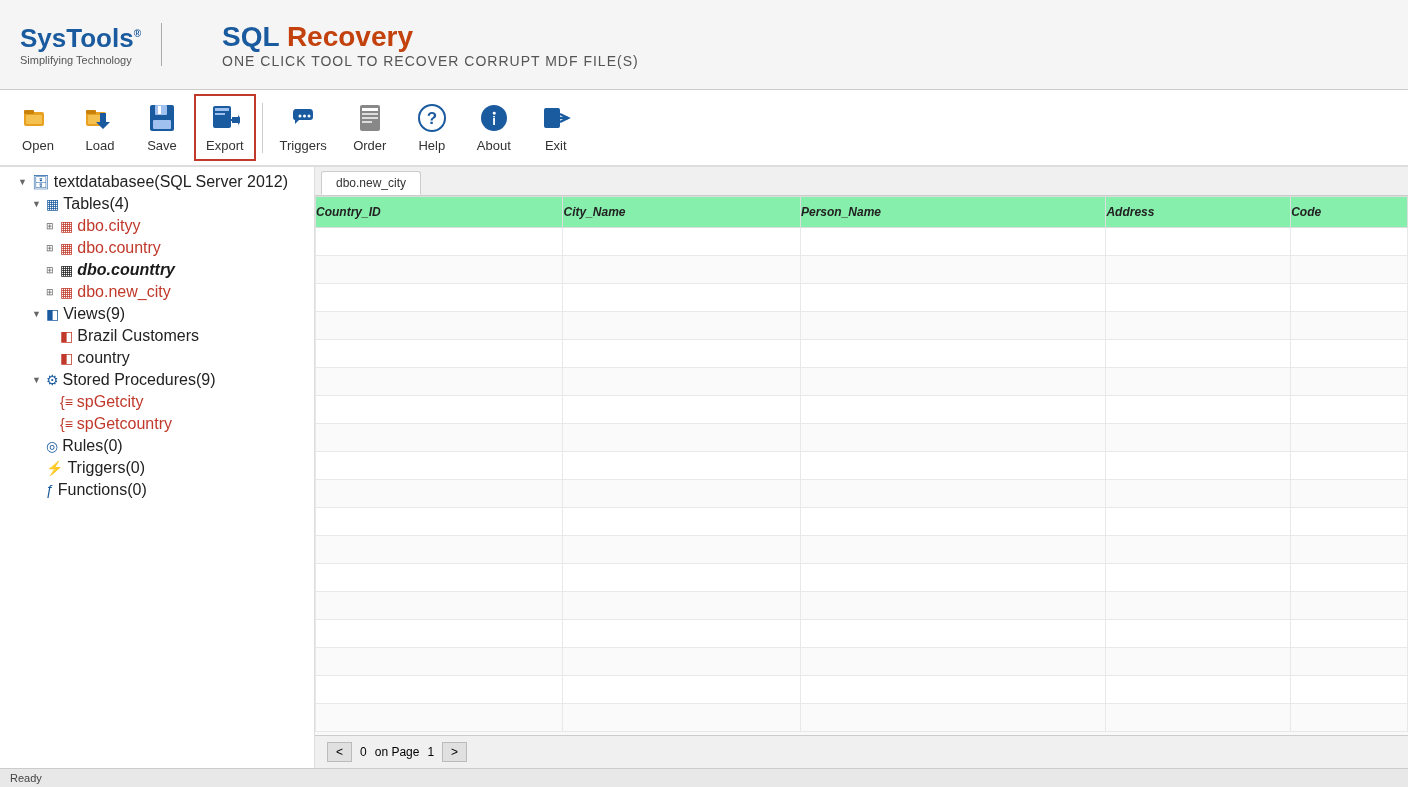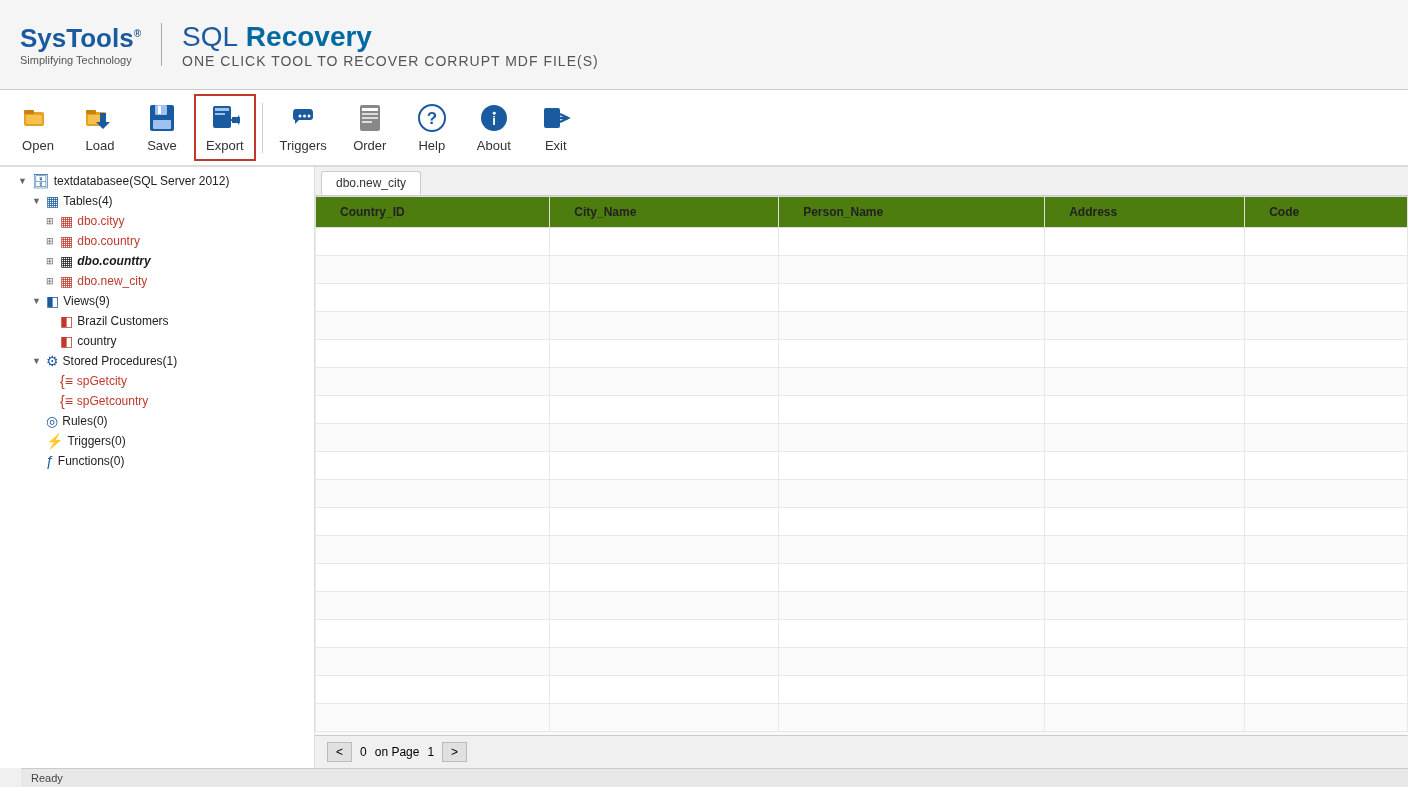--- a/index.html
+++ b/index.html
@@ -1,85 +1,85 @@
 <!DOCTYPE html>
 <html><head>
   <meta charset="utf-8">
   <style>
     * { box-sizing: border-box; margin: 0; padding: 0; }
     body { font-family: 'Segoe UI', Arial, sans-serif; font-size: 12px; background: #f0f0f0; height: 787px; overflow: hidden; display: flex; flex-direction: column; }
 
     
-    .header { background: #f5f5f5; border-bottom: 1px solid #ccc; padding: 12px 20px; display: flex; align-items: center; min-height: 90px; }
+    .header { background: #f5f5f5; border-bottom: 1px solid #ccc; padding: 12px 20px; display: flex; align-items: center; min-height: 90px; gap: 40px; }
     .logo-section { display: flex; flex-direction: column; align-items: flex-start; padding-right: 20px; border-right: 1px solid #aaa; margin-right: 20px; }
     .logo-text { font-size: 26px; font-weight: bold; color: #1a5a9e; }
     .logo-text sup { font-size: 10px; color: #1a5a9e; }
     .logo-sub { font-size: 11px; color: #555; }
     .app-title { display: flex; flex-direction: column; }
     .app-title-main { font-size: 28px; color: #1a1a1a; font-weight: 400; }
-    .app-title-main span { color: #0369a1; font-weight: 700; }
+    .app-title-main span { color: #c2410c; font-weight: 700; }
     .app-title-sub { font-size: 14px; color: #555; letter-spacing: 1px; }
 
     
     .toolbar { background: #fff; border-bottom: 2px solid #ddd; display: flex; align-items: center; padding: 4px 8px; gap: 2px; min-height: 70px; }
     .toolbar-btn { display: flex; flex-direction: column; align-items: center; justify-content: center; padding: 6px 10px; min-width: 60px; cursor: pointer; border: 1px solid transparent; background: transparent; gap: 4px; }
     .toolbar-btn.active-export { border: 2px solid #c0392b; background: #fff; }
     .toolbar-btn .btn-label { font-size: 13px; color: #333; }
     .toolbar-divider { width: 1px; background: #ccc; height: 50px; margin: 0 4px; }
     .icon-svg { width: 32px; height: 32px; display: flex; align-items: center; justify-content: center; }
 
     
     .main { display: flex; flex: 1; overflow: hidden; }
 
     
     .sidebar { width: 315px; background: #fff; border-right: 1px solid #ddd; overflow-y: auto; padding: 4px 0; }
     .tree-item { display: flex; align-items: center; padding: 2px 4px; cursor: pointer; white-space: nowrap; }
     .tree-item .expand { width: 14px; font-size: 9px; color: #666; }
     .tree-item .icon { margin-right: 4px; font-size: 14px; }
-    .tree-item .label { font-size: 12px; color: #222; }
+    .tree-item .label { font-size: 16px; color: #222; }
     .tree-item .label.red { color: #c0392b; }
     .tree-item .label.bold { font-weight: bold; color: #1a1a1a; font-style: italic; }
     .indent1 { margin-left: 14px; }
     .indent2 { margin-left: 28px; }
     .indent3 { margin-left: 42px; }
 
     
     .content { flex: 1; display: flex; flex-direction: column; background: #f9f9f9; overflow: hidden; }
     .tab-bar { background: #f0f0f0; border-bottom: 1px solid #ccc; display: flex; align-items: flex-end; padding: 0 6px; padding-top: 4px; }
     .tab { padding: 4px 14px; background: #fff; border: 1px solid #ccc; border-bottom: none; font-size: 12px; color: #333; cursor: pointer; border-radius: 3px 3px 0 0; }
     .tab.active { background: #fff; border-bottom: 1px solid #fff; font-weight: 500; }
 
     
     .grid-container { flex: 1; overflow: auto; }
     table { width: 100%; border-collapse: collapse; background: #fff; }
     thead tr { background: #fff; }
-    th { border: 1px solid #ddd; padding: 8px 24px; text-align: left; font-weight: 600; font-size: 12px; color: #222; background: #4d7c0f; }
+    th { border: 1px solid #ddd; padding: 8px 0; text-align: left; font-weight: 600; font-size: 12px; color: #222; background: #86efac; font-style: italic; }
     td { border: 1px solid #e8e8e8; padding: 6px 12px; font-size: 12px; color: #333; height: 28px; }
     tr:nth-child(even) { background: #fafafa; }
 
     
     .pagination { border-top: 1px solid #ccc; padding: 6px 12px; display: flex; align-items: center; gap: 8px; background: #f0f0f0; font-size: 12px; }
     .page-btn { padding: 2px 8px; background: #e0e0e0; border: 1px solid #bbb; cursor: pointer; font-size: 12px; }
 
     
-    .statusbar { background: #e8e8e8; border-top: 1px solid #ccc; padding: 3px 10px; font-size: 11px; color: #444; margin-left: 21px; }
+    .statusbar { background: #e8e8e8; border-top: 1px solid #ccc; padding: 3px 10px; font-size: 11px; color: #444; }
   </style>
 </head>
 <body>
 
 <div class="header">
   <div class="logo-section">
     <div class="logo-text">
       <span>SysTools</span><sup>®</sup>
     </div>
     <div class="logo-sub">Simplifying Technology</div>
   </div>
   <div class="app-title">
     <div class="app-title-main">
-      <span style="color:#1a5a9e;font-weight:400;">SQL</span><span> Recovery</span>
+      <span style="color:#1a5a9e;font-weight:700;">SQL</span><span> Recovery</span>
     </div>
     <div class="app-title-sub">ONE CLICK TOOL TO RECOVER CORRUPT MDF FILE(S)</div>
   </div>
 </div>
 
 <div class="toolbar">
 
   <div class="toolbar-btn">
     <div class="icon-svg">
       <svg width="32" height="32" viewBox="0 0 32 32">
@@ -236,21 +236,21 @@
     </div>
     <div class="tree-item indent3">
       <span class="expand">&nbsp;&nbsp;</span>
       <span class="icon" style="color:#c0392b;">◧</span>
       <span class="label">country</span>
     </div>
 
     <div class="tree-item indent2">
       <span class="expand">▼</span>
       <span class="icon" style="color:#1a5a9e;">⚙</span>
-      <span class="label">Stored Procedures(1)</span>
+      <span class="label">Stored Procedures(9)</span>
     </div>
     <div class="tree-item indent3">
       <span class="expand">&nbsp;&nbsp;</span>
       <span class="icon" style="color:#c0392b;">{≡</span>
       <span class="label red">spGetcity</span>
     </div>
     <div class="tree-item indent3">
       <span class="expand">&nbsp;&nbsp;</span>
       <span class="icon" style="color:#c0392b;">{≡</span>
       <span class="label red">spGetcountry</span>

